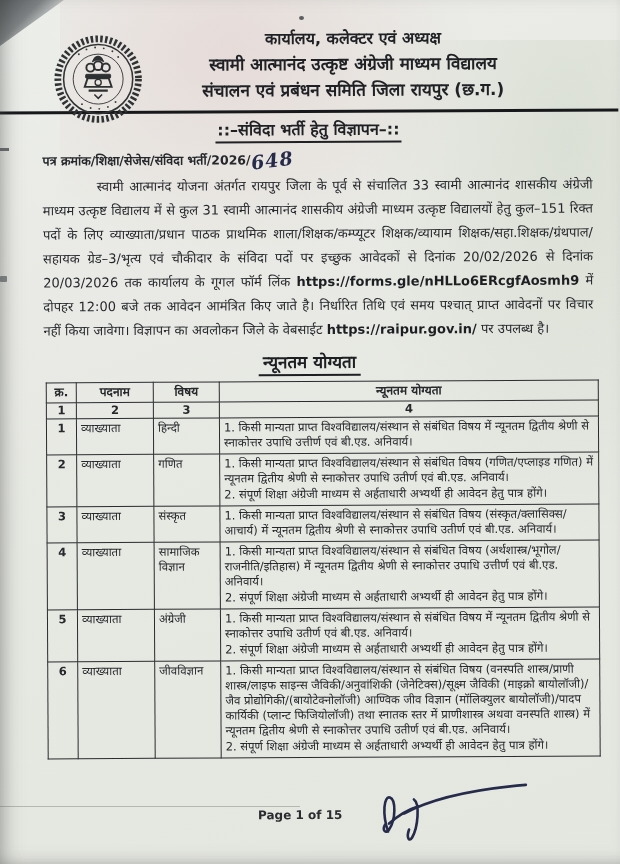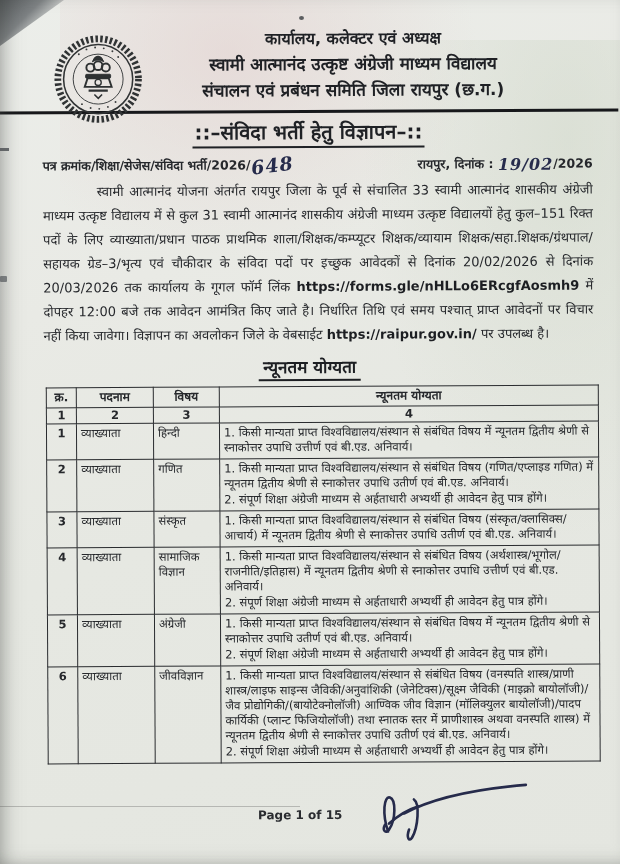--- a/index.html
+++ b/index.html
@@ -29,21 +29,21 @@
 
   
   .emblem { position:absolute; top:30px; left:52px; width:96px; height:96px; }
   .org-block { padding-top:26px; padding-left:120px; padding-right:30px; text-align:center; font-weight:700; color:#1f2125; }
   .org-line1 { font-size:16px; line-height:25px; }
   .org-line2 { font-size:17px; line-height:26px; }
   .org-line3 { font-size:17px; line-height:26px; }
   .head-rule { margin-top:7px; height:3px; background:#17181b; width:100%; }
 
   .notice-title-wrap { text-align:center; margin-top:5px; }
-  .notice-title { display:inline-block; font-size:20px; font-weight:700; color:#1f2125;
+  .notice-title { display:inline-block; font-size:16px; font-weight:700; color:#1f2125;
     border-bottom:2px solid #1f2125; padding:0 2px 1px;text-align:right; }
 
   .ref-line { display:flex; justify-content:space-between; align-items:flex-end;
     padding:3px 26px 0 44px; font-size:12.5px; font-weight:600; color:#26282c; }
   .hw { font-family:"DejaVu Serif","Liberation Serif",serif; font-style:italic; color:#262b4b; }
   .hw-ref { display:inline-block; font-size:19px; font-weight:700; transform:rotate(-7deg) translateY(3px); letter-spacing:1px; }
   .hw-date { display:inline-block; font-size:16px; font-weight:700; transform:translateY(2px); letter-spacing:1px; }
 
   
   .body-para { margin:6px 26px 0 44px; font-size:13px; line-height:24px; text-align:justify;
@@ -123,21 +123,20 @@
       <div class="org-line3">संचालन एवं प्रबंधन समिति जिला रायपुर (छ.ग.)</div>
     </div>
     <div class="head-rule"></div>
 
     <div class="notice-title-wrap">
       <span class="notice-title">::–संविदा भर्ती हेतु विज्ञापन–::</span>
     </div>
 
     <div class="ref-line">
       <span><span>पत्र क्रमांक/शिक्षा/सेजेस/संविदा भर्ती/2026/</span><span class="hw hw-ref">648</span></span>
-      <span><span>रायपुर, दिनांक :</span> <span class="hw hw-date">19/02</span><span>/2026</span></span>
     </div>
 
     <div class="body-para"><span>स्वामी आत्मानंद योजना अंतर्गत रायपुर जिला के पूर्व से संचालित 33 स्वामी आत्मानंद शासकीय अंग्रेजी माध्यम उत्कृष्ट विद्यालय में से कुल 31 स्वामी आत्मानंद शासकीय अंग्रेजी माध्यम उत्कृष्ट विद्यालयों हेतु कुल–151 रिक्त पदों के लिए व्याख्याता/प्रधान पाठक प्राथमिक शाला/शिक्षक/कम्प्यूटर शिक्षक/व्यायाम शिक्षक/सहा.शिक्षक/ग्रंथपाल/सहायक ग्रेड–3/भृत्य एवं चौकीदार के संविदा पदों पर इच्छुक आवेदकों से दिनांक 20/02/2026 से दिनांक 20/03/2026 तक कार्यालय के गूगल फॉर्म लिंक </span><span class="lnk">https://forms.gle/nHLLo6ERcgfAosmh9</span><span> में दोपहर 12:00 बजे तक आवेदन आमंत्रित किए जाते है। निर्धारित तिथि एवं समय पश्चात् प्राप्त आवेदनों पर विचार नहीं किया जावेगा। विज्ञापन का अवलोकन जिले के वेबसाईट </span><span class="lnk">https://raipur.gov.in/</span><span> पर उपलब्ध है।</span></div>
 
     <div class="qual-heading-wrap">
       <span class="qual-heading">न्यूनतम योग्यता</span>
     </div>
 
     <table class="qual">
       <colgroup>

